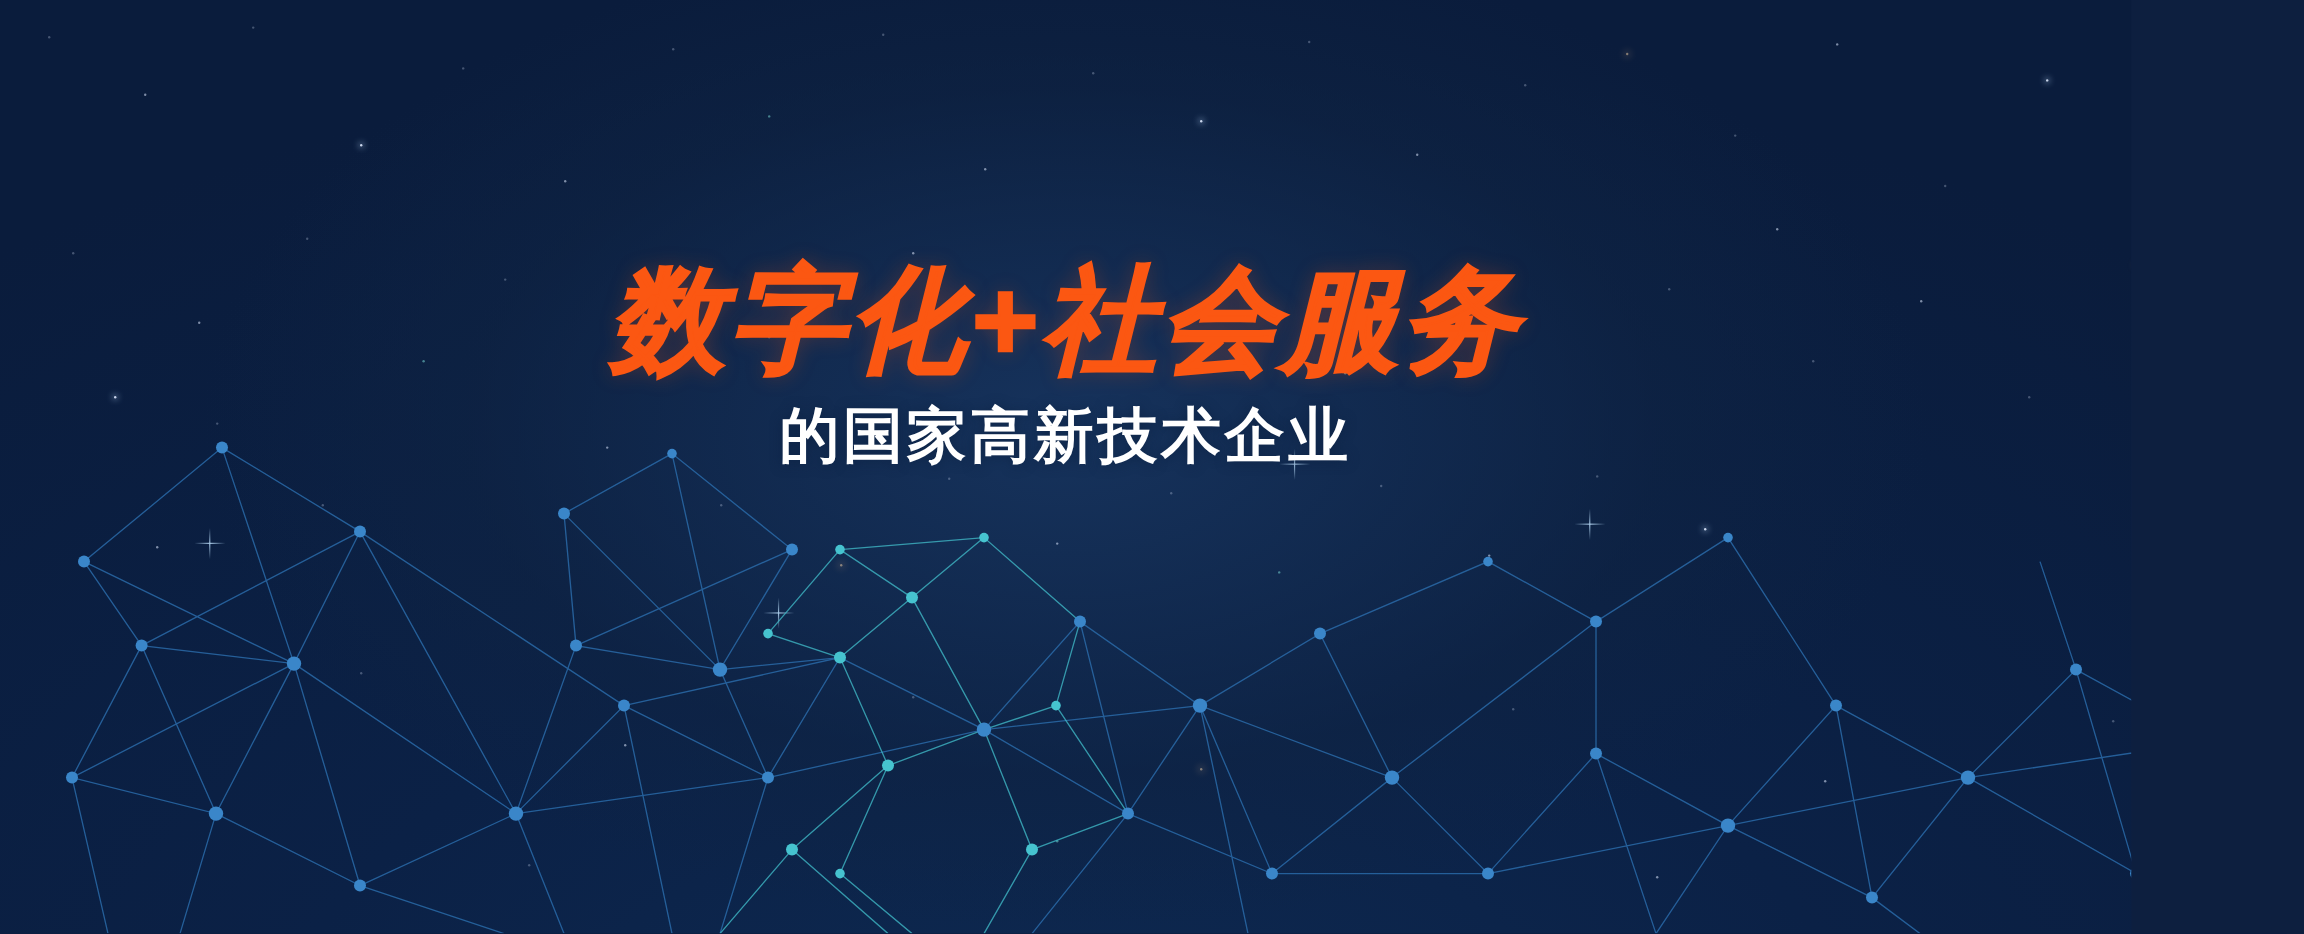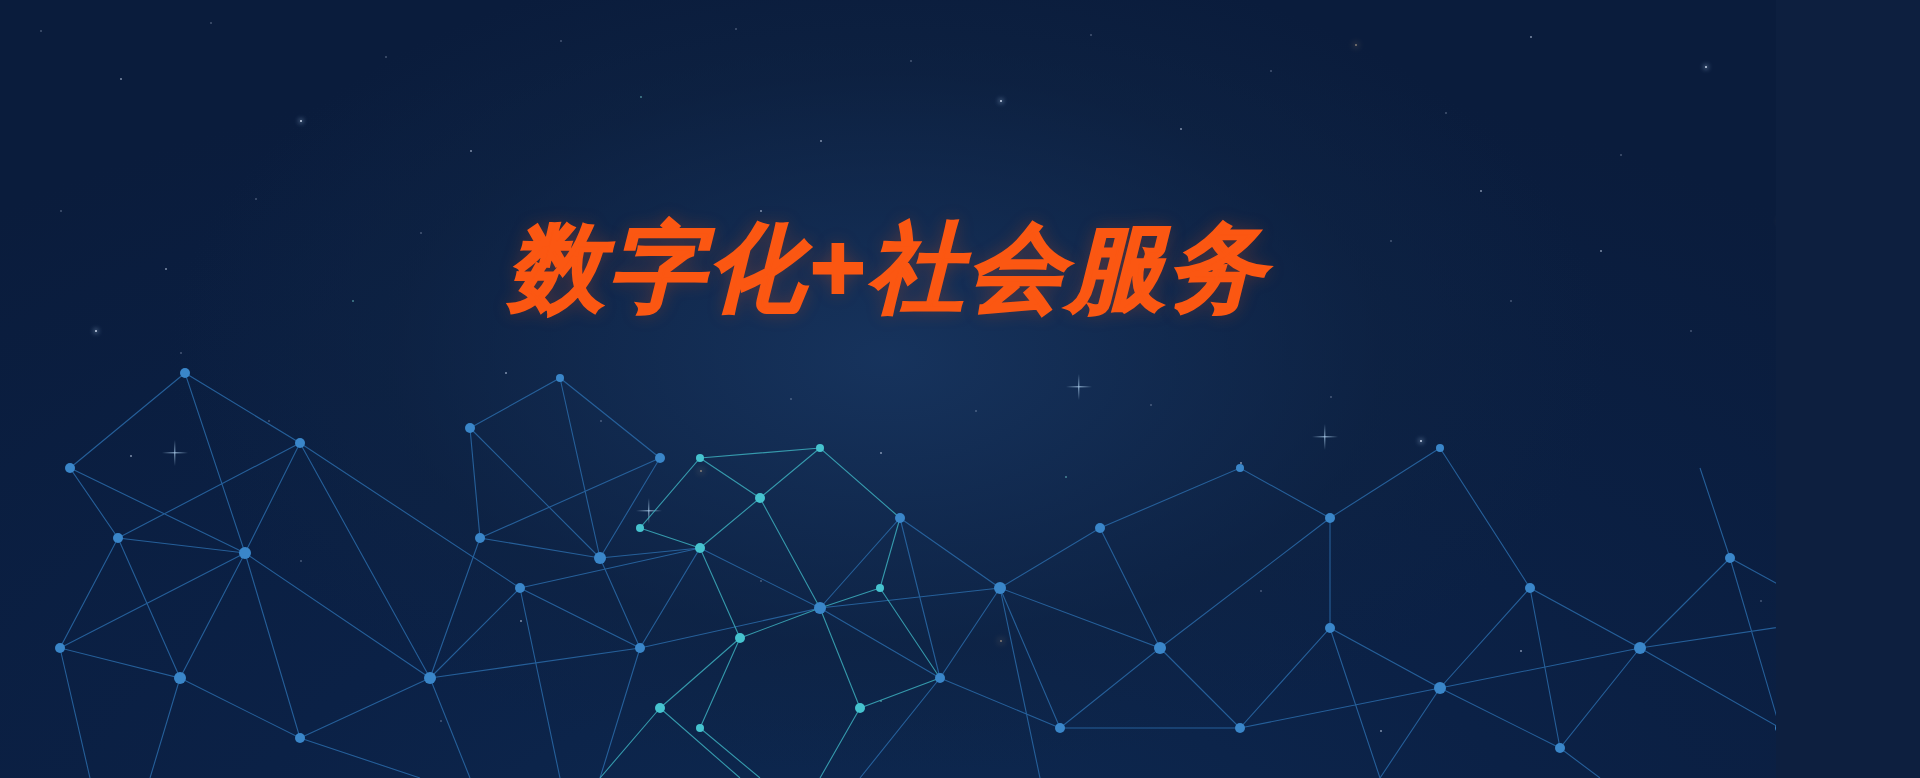--- a/index.html
+++ b/index.html
@@ -257,15 +257,16 @@
         <circle cx="700" cy="380" r="4"></circle>
         <circle cx="660" cy="360" r="5"></circle>
         <circle cx="860" cy="360" r="5"></circle>
         <circle cx="880" cy="240" r="4"></circle>
       </g>
     </svg>
   </div>
 
   <div class="text-block">
     <h1 class="headline">数字化+社会服务</h1>
+    <p class="subline">的国家高新技术企业</p>
   </div>
 
 </div>
 
 </body></html>

